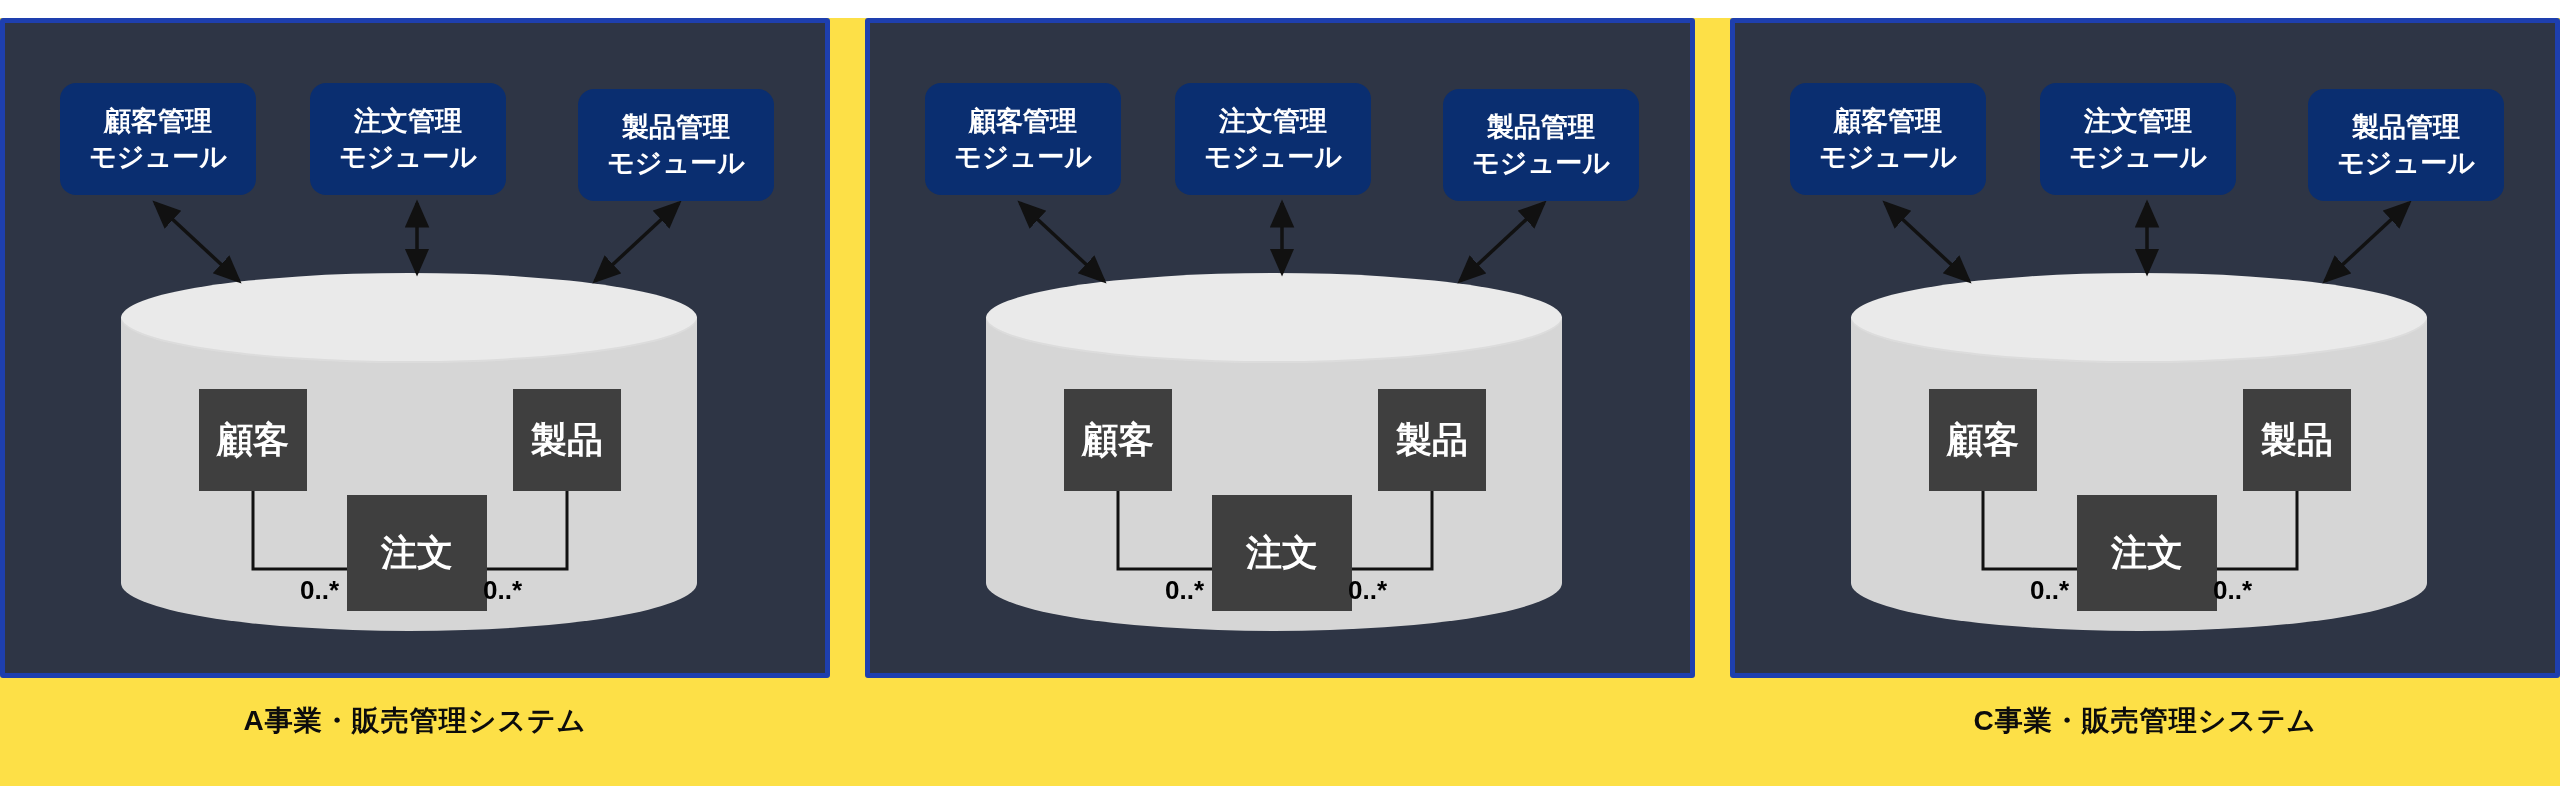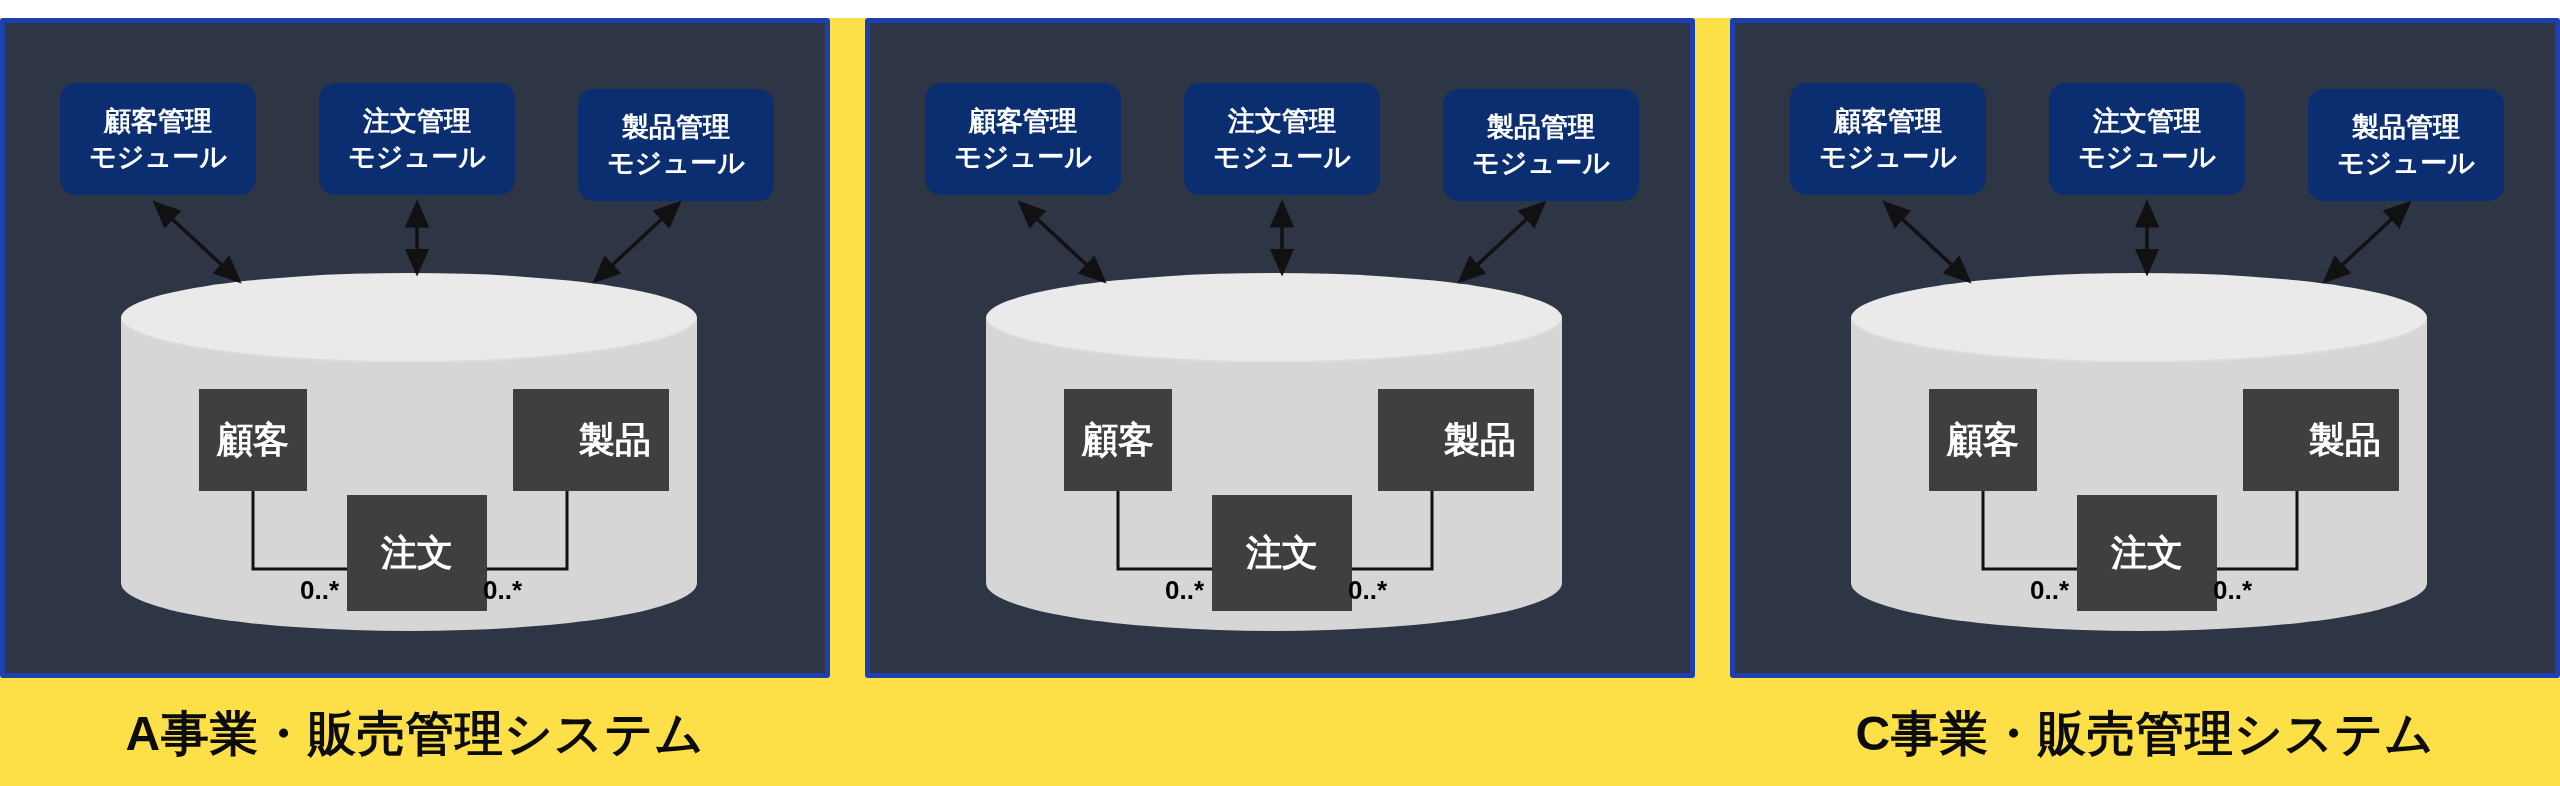--- a/index.html
+++ b/index.html
@@ -46,21 +46,21 @@
     align-items: center;
     justify-content: center;
     text-align: center;
     font-size: 27px;
     font-weight: 600;
     line-height: 1.35;
     white-space: pre-line;
     z-index: 3;
   }
   .module.m1 { left: 55px;  top: 60px; }
-  .module.m2 { left: 314px; top: 60px; }
+  .module.m2 { left: 305px; top: 60px; }
   .module.m3 { left: 573px; top: 66px; }
 
   .svg-layer {
     position: absolute;
     left: 0;
     top: 0;
     width: 820px;
     height: 650px;
     z-index: 2;
   }
@@ -98,37 +98,37 @@
     background: #3f3f3f;
     color: #ffffff;
     display: flex;
     align-items: center;
     justify-content: center;
     font-size: 36px;
     font-weight: 700;
     z-index: 4;
   }
   .e-customer { left: 194px; top: 366px; width: 108px; height: 102px; }
-  .e-product  { left: 508px; top: 366px; width: 108px; height: 102px; padding-left: 48px; }
+  .e-product  { left: 508px; top: 366px; width: 108px; height: 102px; }
   .e-order    { left: 342px; top: 472px; width: 140px; height: 116px; }
 
   .mult {
     position: absolute;
     color: #000000;
     font-size: 26px;
     font-weight: 600;
     z-index: 5;
   }
   .mult-left  { left: 268px; top: 552px; width: 66px; text-align: right; }
   .mult-right { left: 478px; top: 552px; width: 66px; text-align: left; }
 
   .sys-title {
     margin-top: 24px;
     text-align: center;
-    font-size: 48px;
+    font-size: 28px;
     font-weight: 700;
     color: #0c0c0c;
     letter-spacing: 1px;
   }
 </style>
 </head>
 <body>
 
 <div class="canvas">
   <div class="systems-row">

